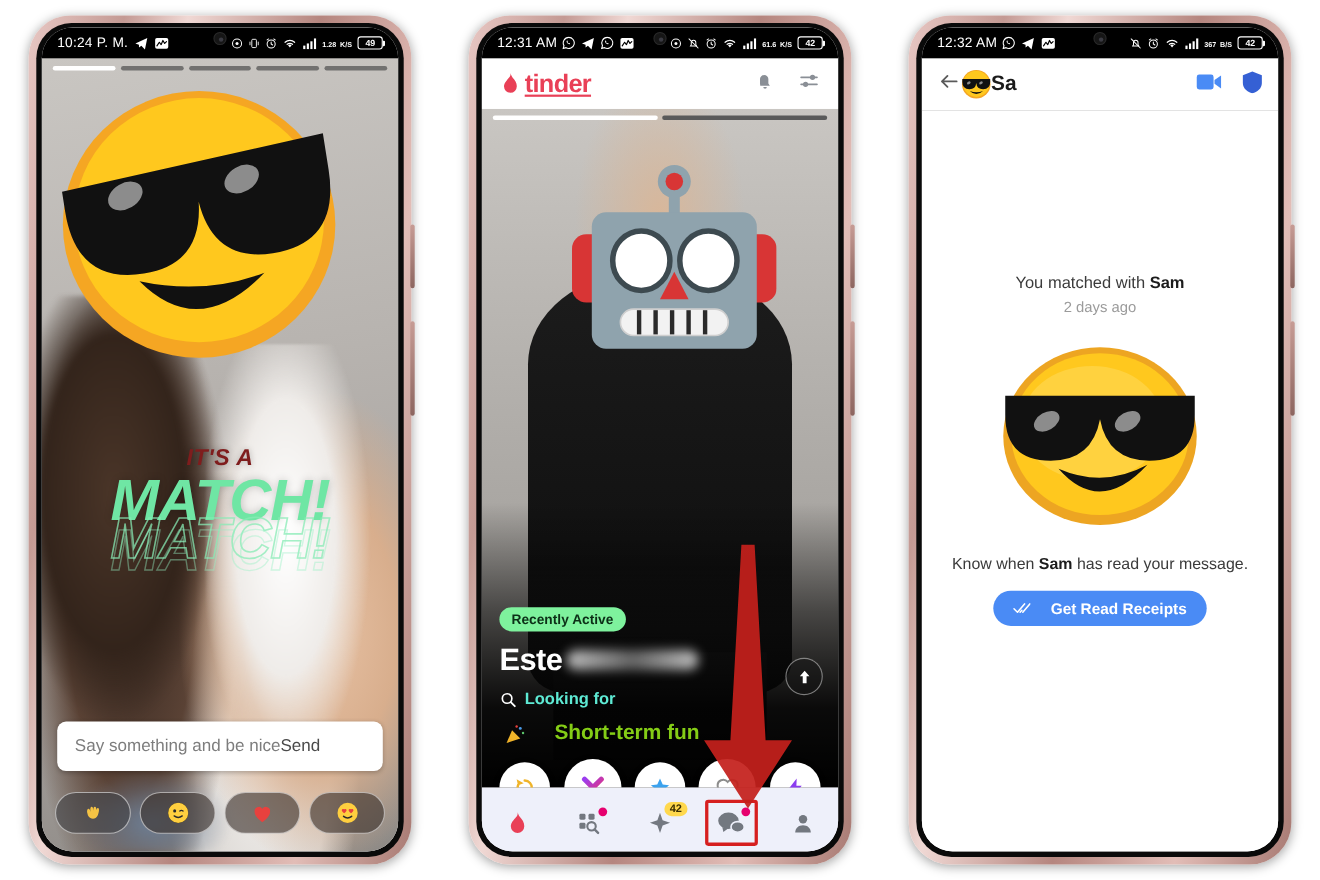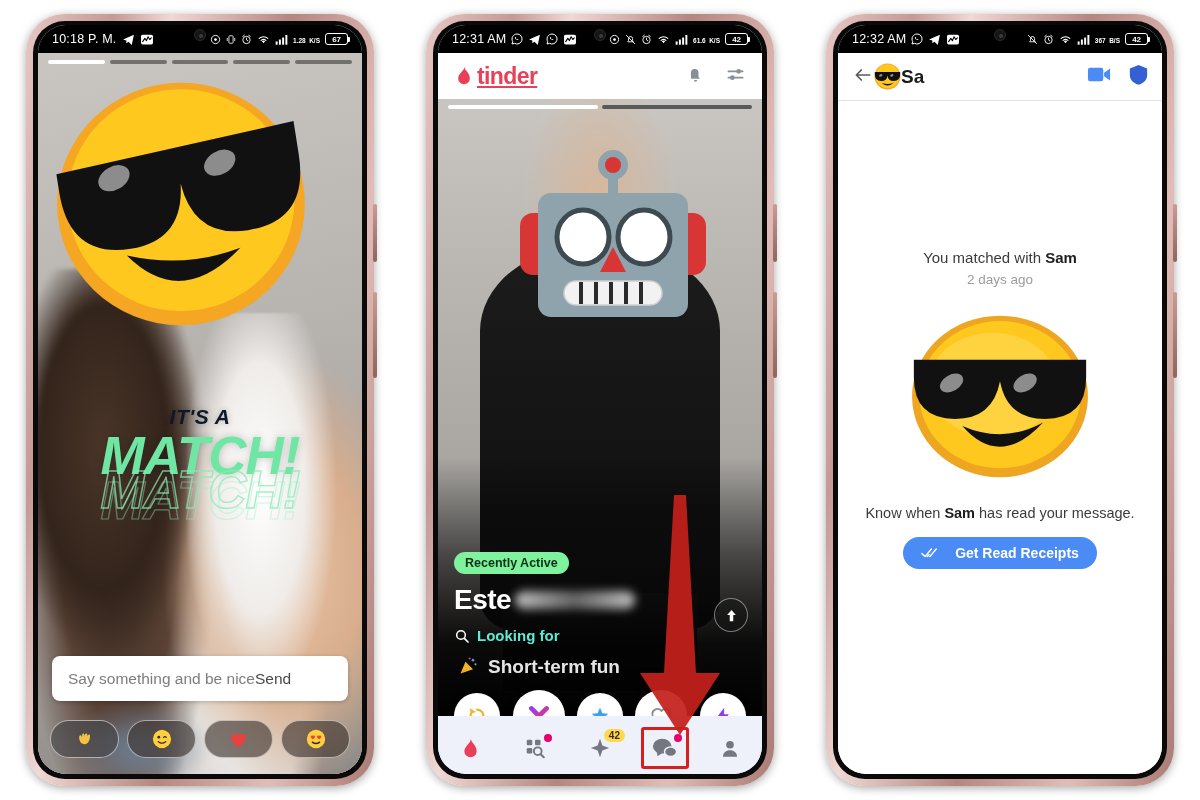--- a/index.html
+++ b/index.html
@@ -87,21 +87,21 @@
 
   .story-bars { position:absolute; top:7px; left:10px; right:10px; display:flex; gap:5px; z-index:4; }
   .story-seg { flex:1; height:3.5px; border-radius:2px; background: rgba(90,90,90,.78); }
   .story-seg.on { background:#fff; }
 
   .emoji-sun-big { position:absolute; z-index:3; }
   .p1-emoji { left: 14px; top: 22px; width: 258px; height: 258px; }
 
   .match-wrap { position:absolute; left:0; right:0; top:352px; z-index:4; text-align:center; }
   .its-a { font-size: 21px; font-weight: 800; font-style: italic; letter-spacing: .5px;
-      color: #0f172a; text-shadow: 0 0 6px rgba(0,0,0,.25); }
+      color: #7f1d1d; text-shadow: 0 0 6px rgba(0,0,0,.25); }
   .match-big { font-size: 53px; font-weight: 900; font-style: italic; letter-spacing: -1px;
       color: #6fe6a4; line-height: .95; margin-top: 2px; text-shadow: 0 0 8px rgba(0,0,0,.2); }
   .match-ghost { font-size: 53px; font-weight: 900; font-style: italic; letter-spacing: -1px;
       line-height: .95; color: transparent; -webkit-text-stroke: 1.4px rgba(135,235,180,.75);
       margin-top: -16px; }
   .match-ghost.g2 { margin-top: -40px; -webkit-text-stroke: 1.2px rgba(150,240,195,.42); }
 
   .say-bar { position:absolute; left:14px; right:14px; bottom:73px; height:45px; z-index:5;
       background:#fff; border-radius:8px; display:flex; align-items:center; justify-content:flex-start;
       padding: 0 16px; box-shadow: 0 1px 4px rgba(0,0,0,.22); }
@@ -145,22 +145,22 @@
   .badge-active { position:absolute; left:16px; bottom:142px; z-index:5;
       background:#7ef29d; color:#0c2f17; font-size:12.5px; font-weight:700;
       border-radius:12px; padding: 4px 11px; }
   .p2-name { position:absolute; left:16px; bottom:100px; z-index:5; color:#fff;
       font-size:28px; font-weight:800; letter-spacing:-.5px; display:flex; align-items:baseline; }
   .name-blur { display:inline-block; width:120px; height:18px; margin-left:4px;
       background: linear-gradient(90deg, rgba(220,220,220,.85), rgba(160,160,160,.6), rgba(235,235,235,.8));
       filter: blur(5px); border-radius:9px; }
   .p2-looking { position:absolute; left:16px; bottom:72px; z-index:5; color:#5eead4;
       font-size:15px; font-weight:600; display:flex; align-items:center; gap:7px; }
-  .p2-goal { position:absolute; left:20px; bottom:38px; z-index:5; color:#e5e5e5;
-      font-size:19px; font-weight:800; display:flex; align-items:flex-start; gap:10px; }
+  .p2-goal { position:absolute; left:20px; bottom:38px; z-index:5; color:#84cc16;
+      font-size:19px; font-weight:800; display:flex; align-items:flex-end; gap:26px; }
   .up-arrow-btn { position:absolute; right:14px; bottom:84px; z-index:5;
       width:34px; height:34px; border-radius:50%; border:1.4px solid rgba(255,255,255,.45);
       background: rgba(20,20,20,.45); display:flex; align-items:center; justify-content:center; }
 
   .p2-actions { position:absolute; left:0; right:0; bottom:-26px; z-index:6;
       display:flex; align-items:center; justify-content:space-around; padding: 0 10px; }
   .act { width:52px; height:52px; border-radius:50%; background:#fff;
       box-shadow: 0 2px 7px rgba(0,0,0,.28); display:flex; align-items:center; justify-content:center; }
   .act.sm { width:46px; height:46px; }
 
@@ -209,21 +209,21 @@
   <div class="phone-slot">
     <div class="phone">
       <div class="btn-side btn-pwr"></div>
       <div class="btn-side btn-vol"></div>
       <div class="phone-inner">
         <div class="camera-dot"></div>
         <div class="screen">
 
           <div class="statusbar">
             <div class="sb-left">
-              <span class="sb-time">10:18 P. M.</span>
+              <span class="sb-time">10:24 P. M.</span>
               <span class="sb-ico">
                   <svg width="13" height="13" viewBox="0 0 24 24">
                     <path fill="#fff" d="M2 12l20-9-4 19-6-6-4 3v-5z"></path>
                   </svg>
                 </span>
               <span class="sb-ico">
                   <svg width="14" height="13" viewBox="0 0 24 24">
                     <rect x="1" y="3" width="22" height="18" rx="3" fill="#fff"></rect>
                     <path d="M4 16l4-6 3 4 3-7 3 5 3-3" stroke="#000" stroke-width="2" fill="none" stroke-linecap="round" stroke-linejoin="round"></path>
                   </svg>
@@ -259,21 +259,21 @@
                     <rect x="1" y="11" width="3" height="5" fill="#fff"></rect>
                     <rect x="6" y="8" width="3" height="8" fill="#fff"></rect>
                     <rect x="11" y="5" width="3" height="11" fill="#fff"></rect>
                     <rect x="16" y="1" width="3" height="15" fill="#fff"></rect>
                   </svg>
                 </span>
               <span>
                 <span class="kbs">1.28</span>
                 <span class="kbs">K/S</span>
               </span>
-              <span class="battery">67</span>
+              <span class="battery">49</span>
             </div>
           </div>
 
           <div class="p1-body">
             <div class="p1-photo"></div>
             <div class="p1-hair"></div>
             <div class="p1-top"></div>
             <div class="p1-jeans"></div>
 
             <div class="story-bars">

